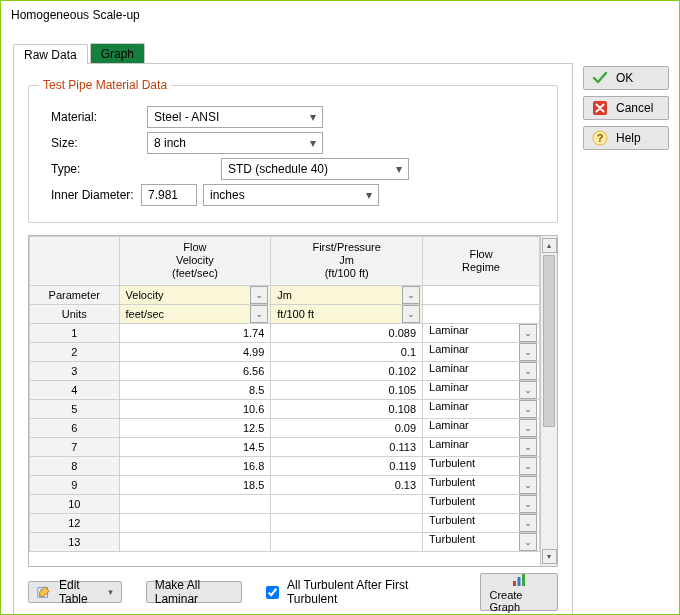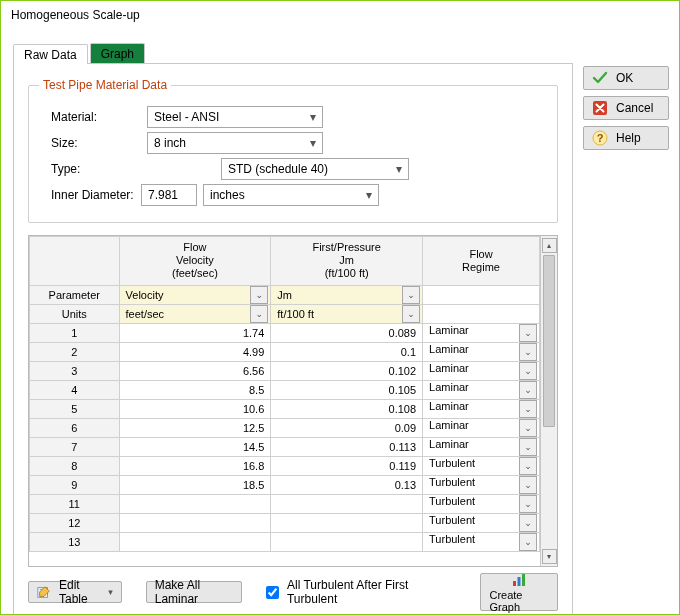--- a/index.html
+++ b/index.html
@@ -308,21 +308,21 @@
                     <span class="celltext">0.13</span>
                   </td>
                   <td>
                     <div class="regcell">
                       <span>Turbulent</span>
                       <span class="dd">⌄</span>
                     </div>
                   </td>
                 </tr>
                 <tr>
-                  <td class="rowhdr">11</td>
+                  <td class="rowhdr">10</td>
                   <td>
                     <span class="celltext"></span>
                   </td>
                   <td>
                     <span class="celltext"></span>
                   </td>
                   <td>
                     <div class="regcell">
                       <span>Turbulent</span>
                       <span class="dd">⌄</span>

